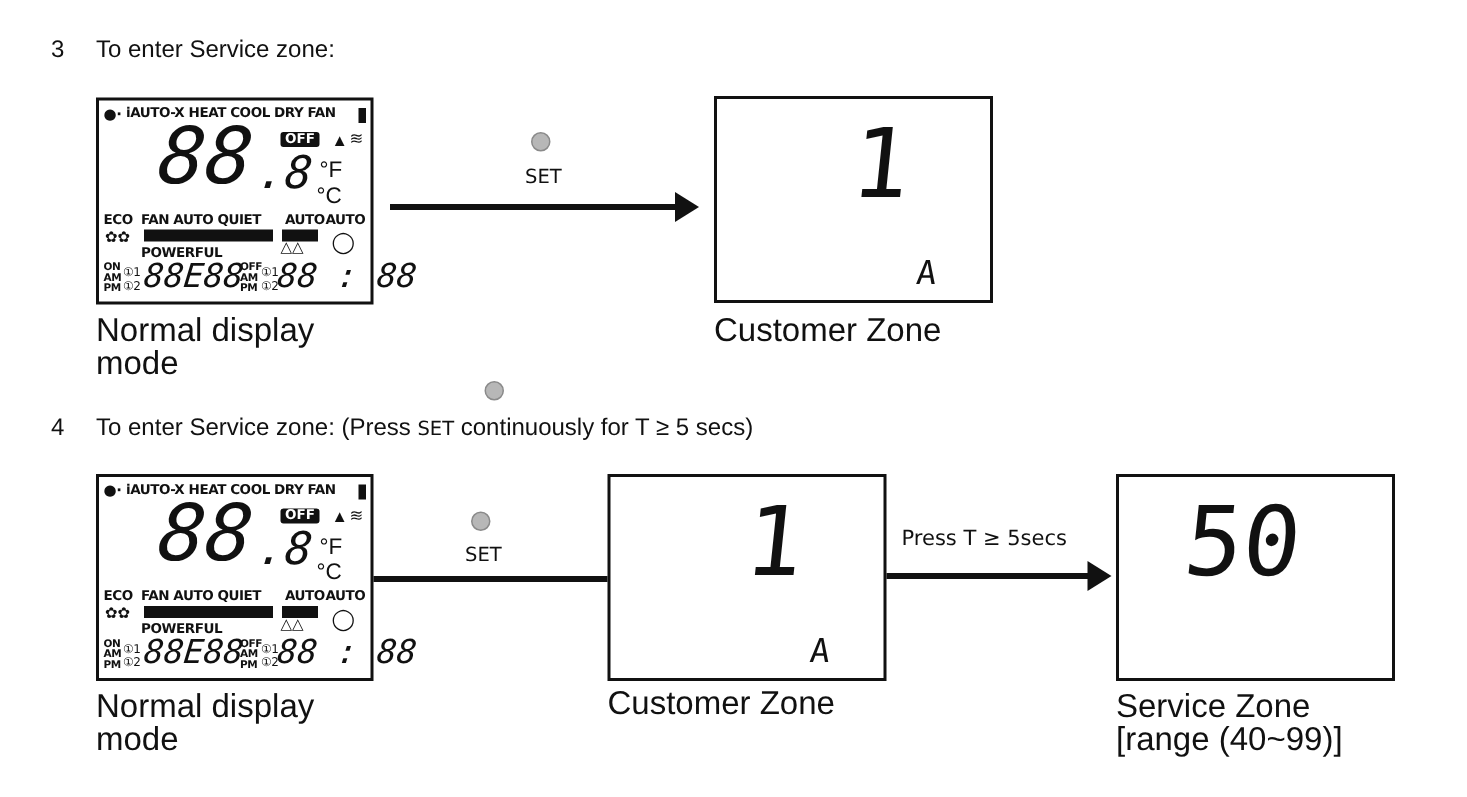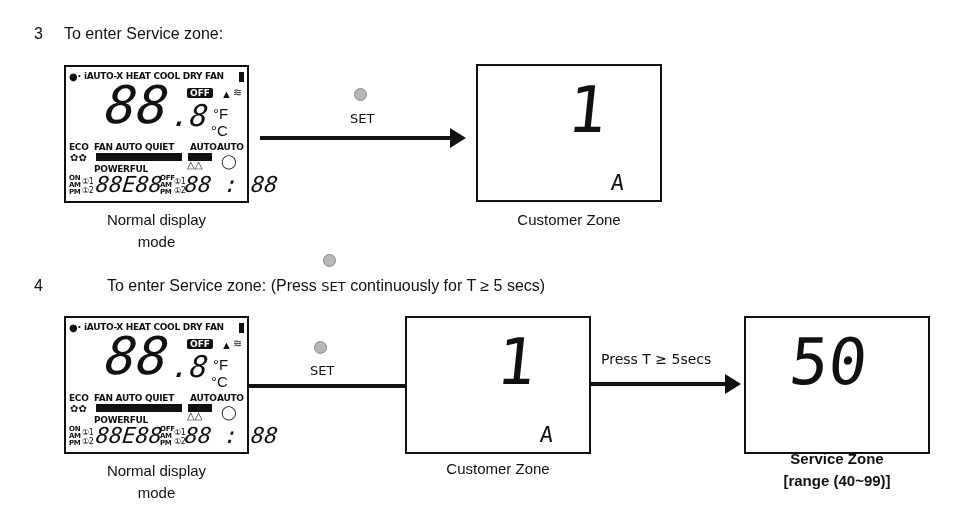--- a/index.html
+++ b/index.html
@@ -1,20 +1,20 @@
 <!DOCTYPE html>
 <html><head>
 <meta charset="utf-8">
 <style>
   html,body{margin:0;padding:0;background:#fff;}
   body{width:978px;height:531px;position:relative;overflow:hidden;font-family:"Liberation Sans",sans-serif;color:#111;}
   .abs{position:absolute;}
   .step-text{font-size:16px;white-space:nowrap;}
   .step-num{font-size:16px;}
-  .caption{font-size:15px;text-align:center;line-height:22px;white-space:nowrap;}
+  .caption{font-size:22px;text-align:left;line-height:22px;white-space:nowrap;}
   .lcd{position:absolute;width:185px;height:138px;border:2px solid #111;box-sizing:border-box;background:#fff;}
   .zone{position:absolute;border:2px solid #111;box-sizing:border-box;background:#fff;}
   .lbl{font-family:"DejaVu Sans",sans-serif;font-size:9px;font-weight:bold;position:absolute;white-space:nowrap;letter-spacing:-0.3px;}
   .seg{font-family:"DejaVu Sans Mono",monospace;position:absolute;font-style:italic;white-space:nowrap;transform:skewX(-6deg);}
   .btn-dot{position:absolute;width:13px;height:13px;border-radius:50%;background:#b7b7b7;border:1px solid #8a8a8a;box-sizing:border-box;}
   .set-lbl{position:absolute;font-size:13px;font-family:"DejaVu Sans",sans-serif;}
   .arrow-line{position:absolute;height:4px;background:#111;}
   .arrowhead{position:absolute;width:0;height:0;}
   .bar{position:absolute;background:#111;height:8px;}
 </style>
@@ -65,21 +65,21 @@
 <div class="zone" style="left:476px;top:64px;width:186px;height:138px;">
   <span class="seg" style="left:90px;top:12px;font-size:64px;line-height:64px;font-style:normal;font-weight:300;">1</span>
   <span class="seg" style="left:133px;top:106px;font-size:22px;line-height:22px;font-style:normal;">A</span>
 </div>
 <div class="abs caption" style="left:476px;top:209px;width:186px;">
   <div>Customer Zone</div>
 </div>
 
 <div class="btn-dot" style="left:323px;top:254px;"></div>
 <div class="abs step-num" style="left:34px;top:277px;">4</div>
-<div class="abs step-text" style="left:64px;top:277px;margin-left:43px;"><span>To enter Service zone: (Press </span><span style="font-family:'DejaVu Sans',sans-serif;font-size:13px;">SET</span><span> continuously for T ≥ 5 secs)</span></div>
+<div class="abs step-text" style="left:64px;top:277px;"><span>To enter Service zone: (Press </span><span style="font-family:'DejaVu Sans',sans-serif;font-size:13px;">SET</span><span> continuously for T ≥ 5 secs)</span></div>
 
 <div class="lcd" style="left:64px;top:316px;">
   <span class="lbl" style="left:3px;top:4px;font-size:10px;">●·</span>
   <span class="lbl" style="left:18px;top:4px;">iAUTO-X HEAT COOL DRY FAN</span>
   <span class="abs" style="left:173px;top:5px;width:5px;height:10px;background:#111;"></span>
   <span class="seg" style="left:40px;top:12px;font-size:52px;line-height:52px;">88</span>
   <span class="seg" style="left:106px;top:34px;font-size:30px;line-height:30px;">.8</span>
   <span class="abs" style="left:121px;top:21px;background:#111;color:#fff;font-size:9px;font-weight:bold;padding:0 3px;border-radius:2px;font-family:'DejaVu Sans',sans-serif;">OFF</span>
   <span class="abs" style="left:155px;top:21px;font-size:11px;">▲</span>
   <span class="abs" style="left:167px;top:19px;font-size:11px;">≋</span>
@@ -117,16 +117,16 @@
 </div>
 <div class="abs caption" style="left:405px;top:458px;width:186px;">Customer Zone</div>
 
 <div class="abs" style="left:601px;top:351px;font-size:14px;font-family:'DejaVu Sans',sans-serif;white-space:nowrap;">Press T ≥ 5secs</div>
 <div class="arrow-line" style="left:591px;top:382px;width:140px;"></div>
 <div class="arrowhead" style="left:725px;top:374px;border-top:10px solid transparent;border-bottom:10px solid transparent;border-left:16px solid #111;"></div>
 
 <div class="zone" style="left:744px;top:316px;width:186px;height:138px;">
   <span class="seg" style="left:44px;top:12px;font-size:64px;line-height:64px;font-style:normal;">50</span>
 </div>
-<div class="abs caption" style="left:744px;top:448px;width:186px;font-weight:bold;">
+<div class="abs caption" style="left:744px;top:460px;width:186px;">
   <div>Service Zone</div>
     <div>[range (40~99)]</div>
 </div>
 
 </body></html>

